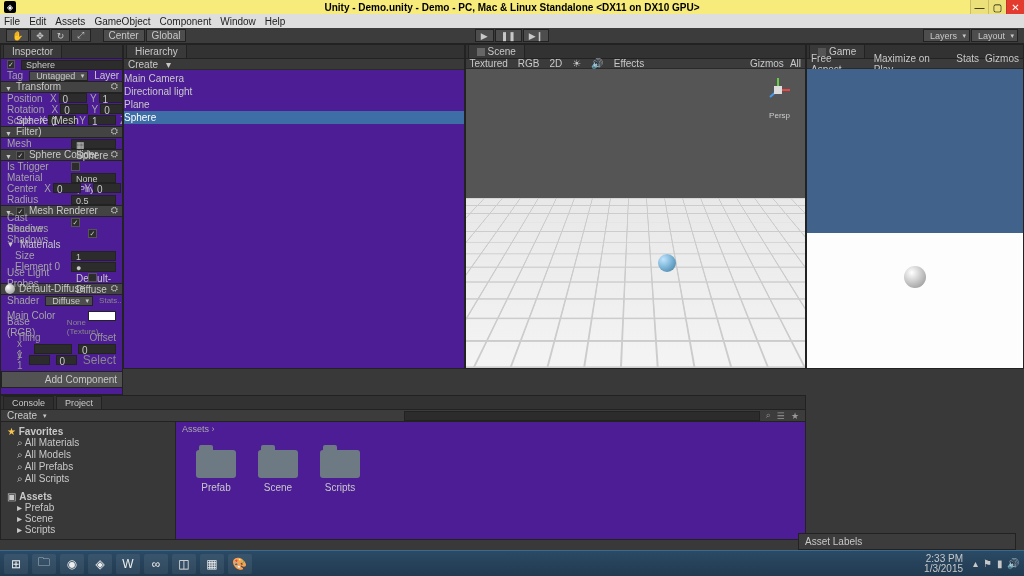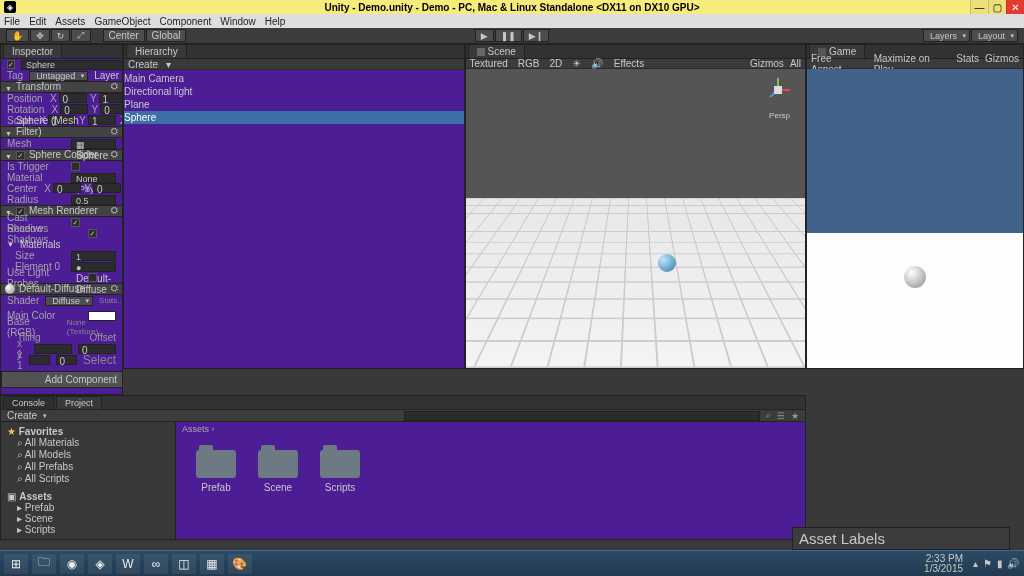--- a/index.html
+++ b/index.html
@@ -401,21 +401,21 @@
         <div class="folder">
             <div class="fico"></div>
             <span>Scripts</span>
           </div>
       </div>
     </div>
   </div>
 
 </div>
 
-<div style="position:absolute;right:14px;bottom:26px;width:218px;background:#3c3c3c;border:1px solid #222;padding:2px 6px;font-size:15px">Asset Labels</div>
+<div style="position:absolute;right:8px;bottom:26px;width:218px;background:#3c3c3c;border:1px solid #222;padding:2px 6px;font-size:10px">Asset Labels</div>
 
 <div class="taskbar">
   <div class="taskbtn">⊞</div>
   <div class="taskbtn">🗀</div>
   <div class="taskbtn">◉</div>
   <div class="taskbtn">◈</div>
   <div class="taskbtn">W</div>
   <div class="taskbtn">∞</div>
   <div class="taskbtn">◫</div>
   <div class="taskbtn">▦</div>

